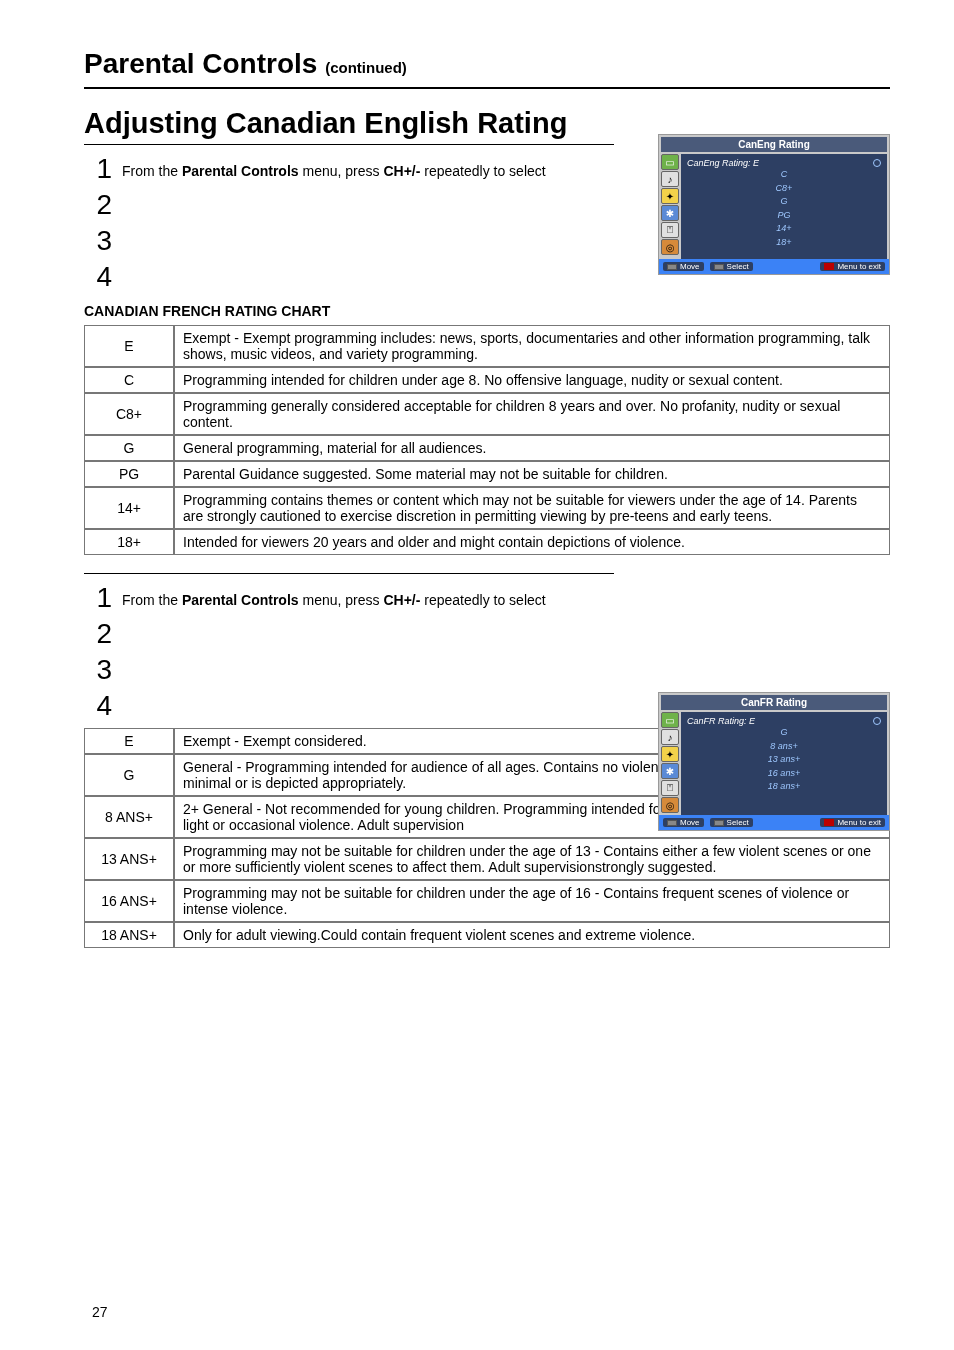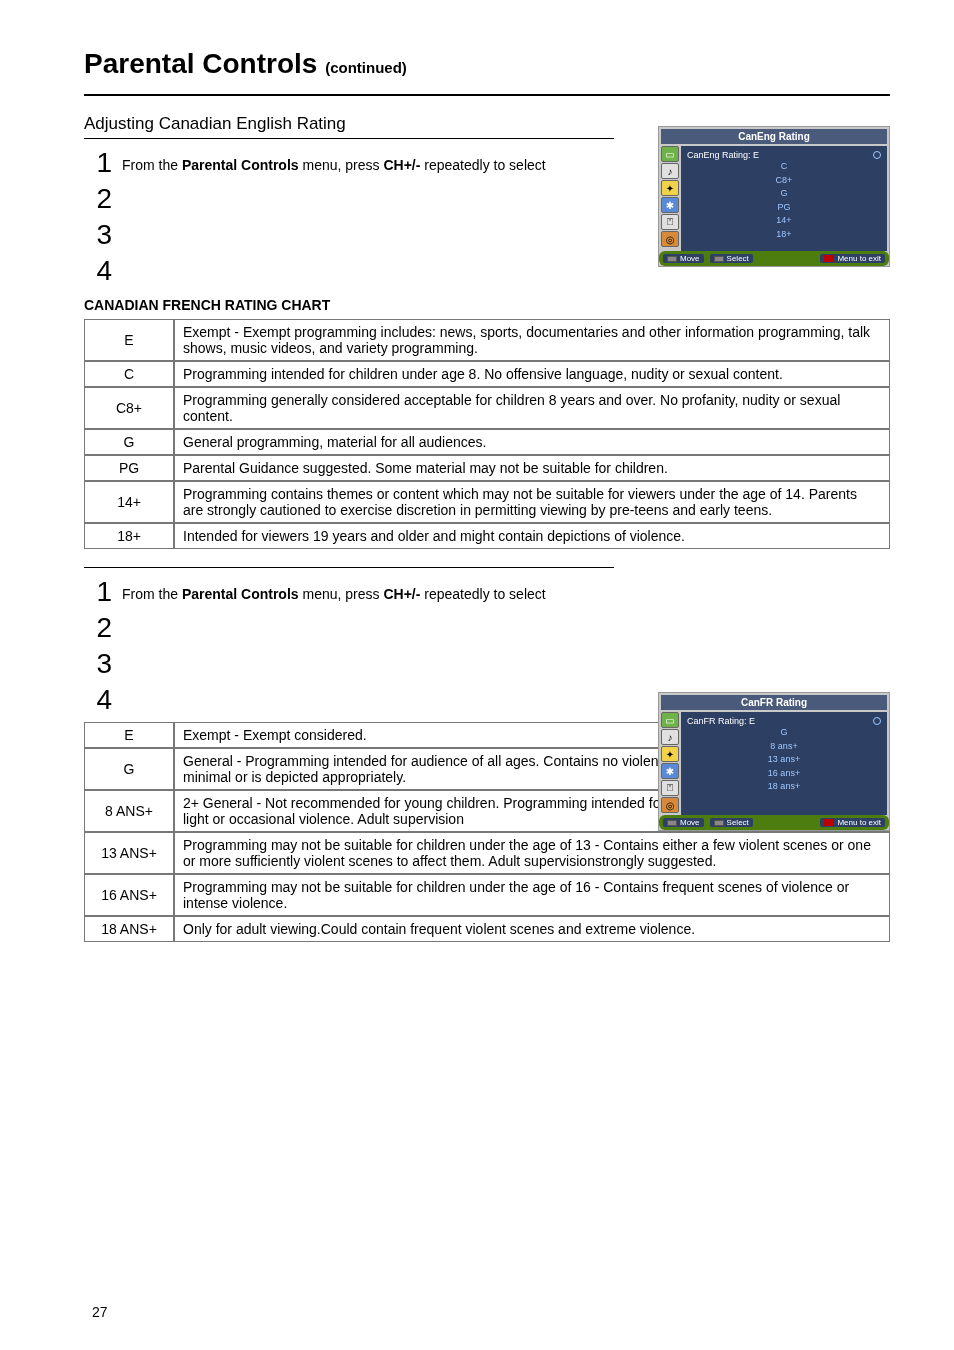--- a/index.html
+++ b/index.html
@@ -1,49 +1,49 @@
 <!DOCTYPE html>
 <html><head>
 <meta charset="utf-8">
 <style>
   * { box-sizing: border-box; margin: 0; padding: 0; }
   html, body { width: 954px; height: 1350px; background: #fff; font-family: "Century Gothic", "Futura", Arial, sans-serif; color: #000; }
   .page { padding: 48px 64px 0 84px; position: relative; height: 100%; }
-  .main-title { font-size: 28px; font-weight: 700; margin-bottom: 14px; }
+  .main-title { font-size: 28px; font-weight: 700; margin-bottom: 7px; }
   .main-title .cont { font-size: 15px; font-weight: 700; }
   .title-rule { border: none; border-top: 2px solid #000; margin-bottom: 18px; }
-  .subhead { font-size: 17px; font-weight: 400; margin: 4px 0 4px 0; }
+  .subhead { font-size: 29px; font-weight: 700; margin: 4px 0 4px 0; }
   .sub-rule { border: none; border-top: 1px solid #000; width: 530px; margin-bottom: 10px; }
 
   .steps { margin-left: 0; }
   .step-row { display: flex; align-items: flex-start; margin-bottom: 8px; }
   .step-num { font-size: 28px; font-weight: 400; width: 28px; text-align: right; margin-right: 10px; line-height: 1; }
   .step-text { font-size: 14px; padding-top: 8px; max-width: 520px; }
   .step-text b { font-weight: 700; }
 
   .chart-title { font-size: 14px; font-weight: 700; margin: 12px 0 6px 0; }
   table.chart { border-collapse: separate; border-spacing: 0; width: 100%; margin-bottom: 18px; }
   table.chart td { border: 1px solid #777; padding: 4px 8px; font-size: 14px; vertical-align: middle; }
   table.chart td.code { width: 90px; text-align: center; }
   table.chart tr td { border-radius: 0; }
   
 
   
   .osd { position: absolute; width: 232px; border: 1px solid #999; background: #c9c9c9; }
-  .osd.eng { top: 126px; right: 64px; }
+  .osd.eng { top: 134px; right: 64px; }
   .osd.fr  { top: 678px; right: 64px; margin-top: 14px; }
   .osd-header { background: #4a5a7a; color: #fff; font-size: 10px; font-weight: 700; text-align: center; padding: 2px 0; margin: 2px 2px 0 2px; }
   .osd-body { display: flex; }
   .osd-icons { width: 22px; display: flex; flex-direction: column; gap: 1px; padding: 2px; }
   .osd-icon { width: 18px; height: 16px; border: 1px solid #666; border-radius: 2px; display: flex; align-items: center; justify-content: center; font-size: 10px; }
-  .osd-content { flex: 1; background: #2d3f63; color: #9fc8ff; padding: 4px 6px 10px 6px; font-size: 9px; margin: 2px 2px 0 0; position: relative; }
+  .osd-content { flex: 1; background: #2d3f63; color: #9fc8ff; padding: 4px 6px 10px 6px; font-size: 9px; margin: 2px 2px 0 0; position: relative; font-style: italic; }
   .osd-content .row1 { display: flex; justify-content: space-between; align-items: center; color: #fff; }
   .osd-content .row1 .dot { width: 8px; height: 8px; border: 1px solid #9fc8ff; border-radius: 50%; display: inline-block; }
   .osd-content .opt { text-align: center; line-height: 1.5; }
-  .osd-footer { display: flex; background: #4d7c0f; padding: 3px 4px; font-size: 8px; gap: 6px; align-items: center; border-radius: 6px; }
+  .osd-footer { display: flex; background: #3b82f6; padding: 3px 4px; font-size: 8px; gap: 6px; align-items: center; }
   .osd-footer .pill { background: #2d3f63; color: #fff; border-radius: 2px; padding: 0 4px; display: flex; align-items: center; gap: 3px; }
   .osd-footer .btn-rect { width: 10px; height: 6px; background: #888; border: 1px solid #555; display: inline-block; }
   .osd-footer .btn-menu { width: 10px; height: 7px; background: #b00; display: inline-block; }
 
   .ic-pic   { background: #6fb24a; color:#fff; }
   .ic-sound { background: #e0e0e0; }
   .ic-sig   { background: #f2d24a; }
   .ic-func  { background: #5a8ad6; color:#fff; }
   .ic-lock  { background: #e0e0e0; }
   .ic-setup { background: #d68a3a; }
@@ -107,21 +107,21 @@
         <tr>
           <td class="code">PG</td>
           <td>Parental Guidance suggested. Some material may not be suitable for children.</td>
         </tr>
         <tr>
           <td class="code">14+</td>
           <td>Programming contains themes or content which may not be suitable for viewers under the age of 14. Parents are strongly cautioned to exercise discretion in permitting viewing by pre-teens and early teens.</td>
         </tr>
         <tr>
           <td class="code">18+</td>
-          <td>Intended for viewers 19 years and older and might contain depictions of violence.</td>
+          <td>Intended for viewers 20 years and older and might contain depictions of violence.</td>
         </tr>
       </tbody>
   </table>
 
   <hr class="sub-rule">
 
   <div class="steps">
     <div class="step-row">
       <div class="step-num">1</div>
       <div class="step-text">

